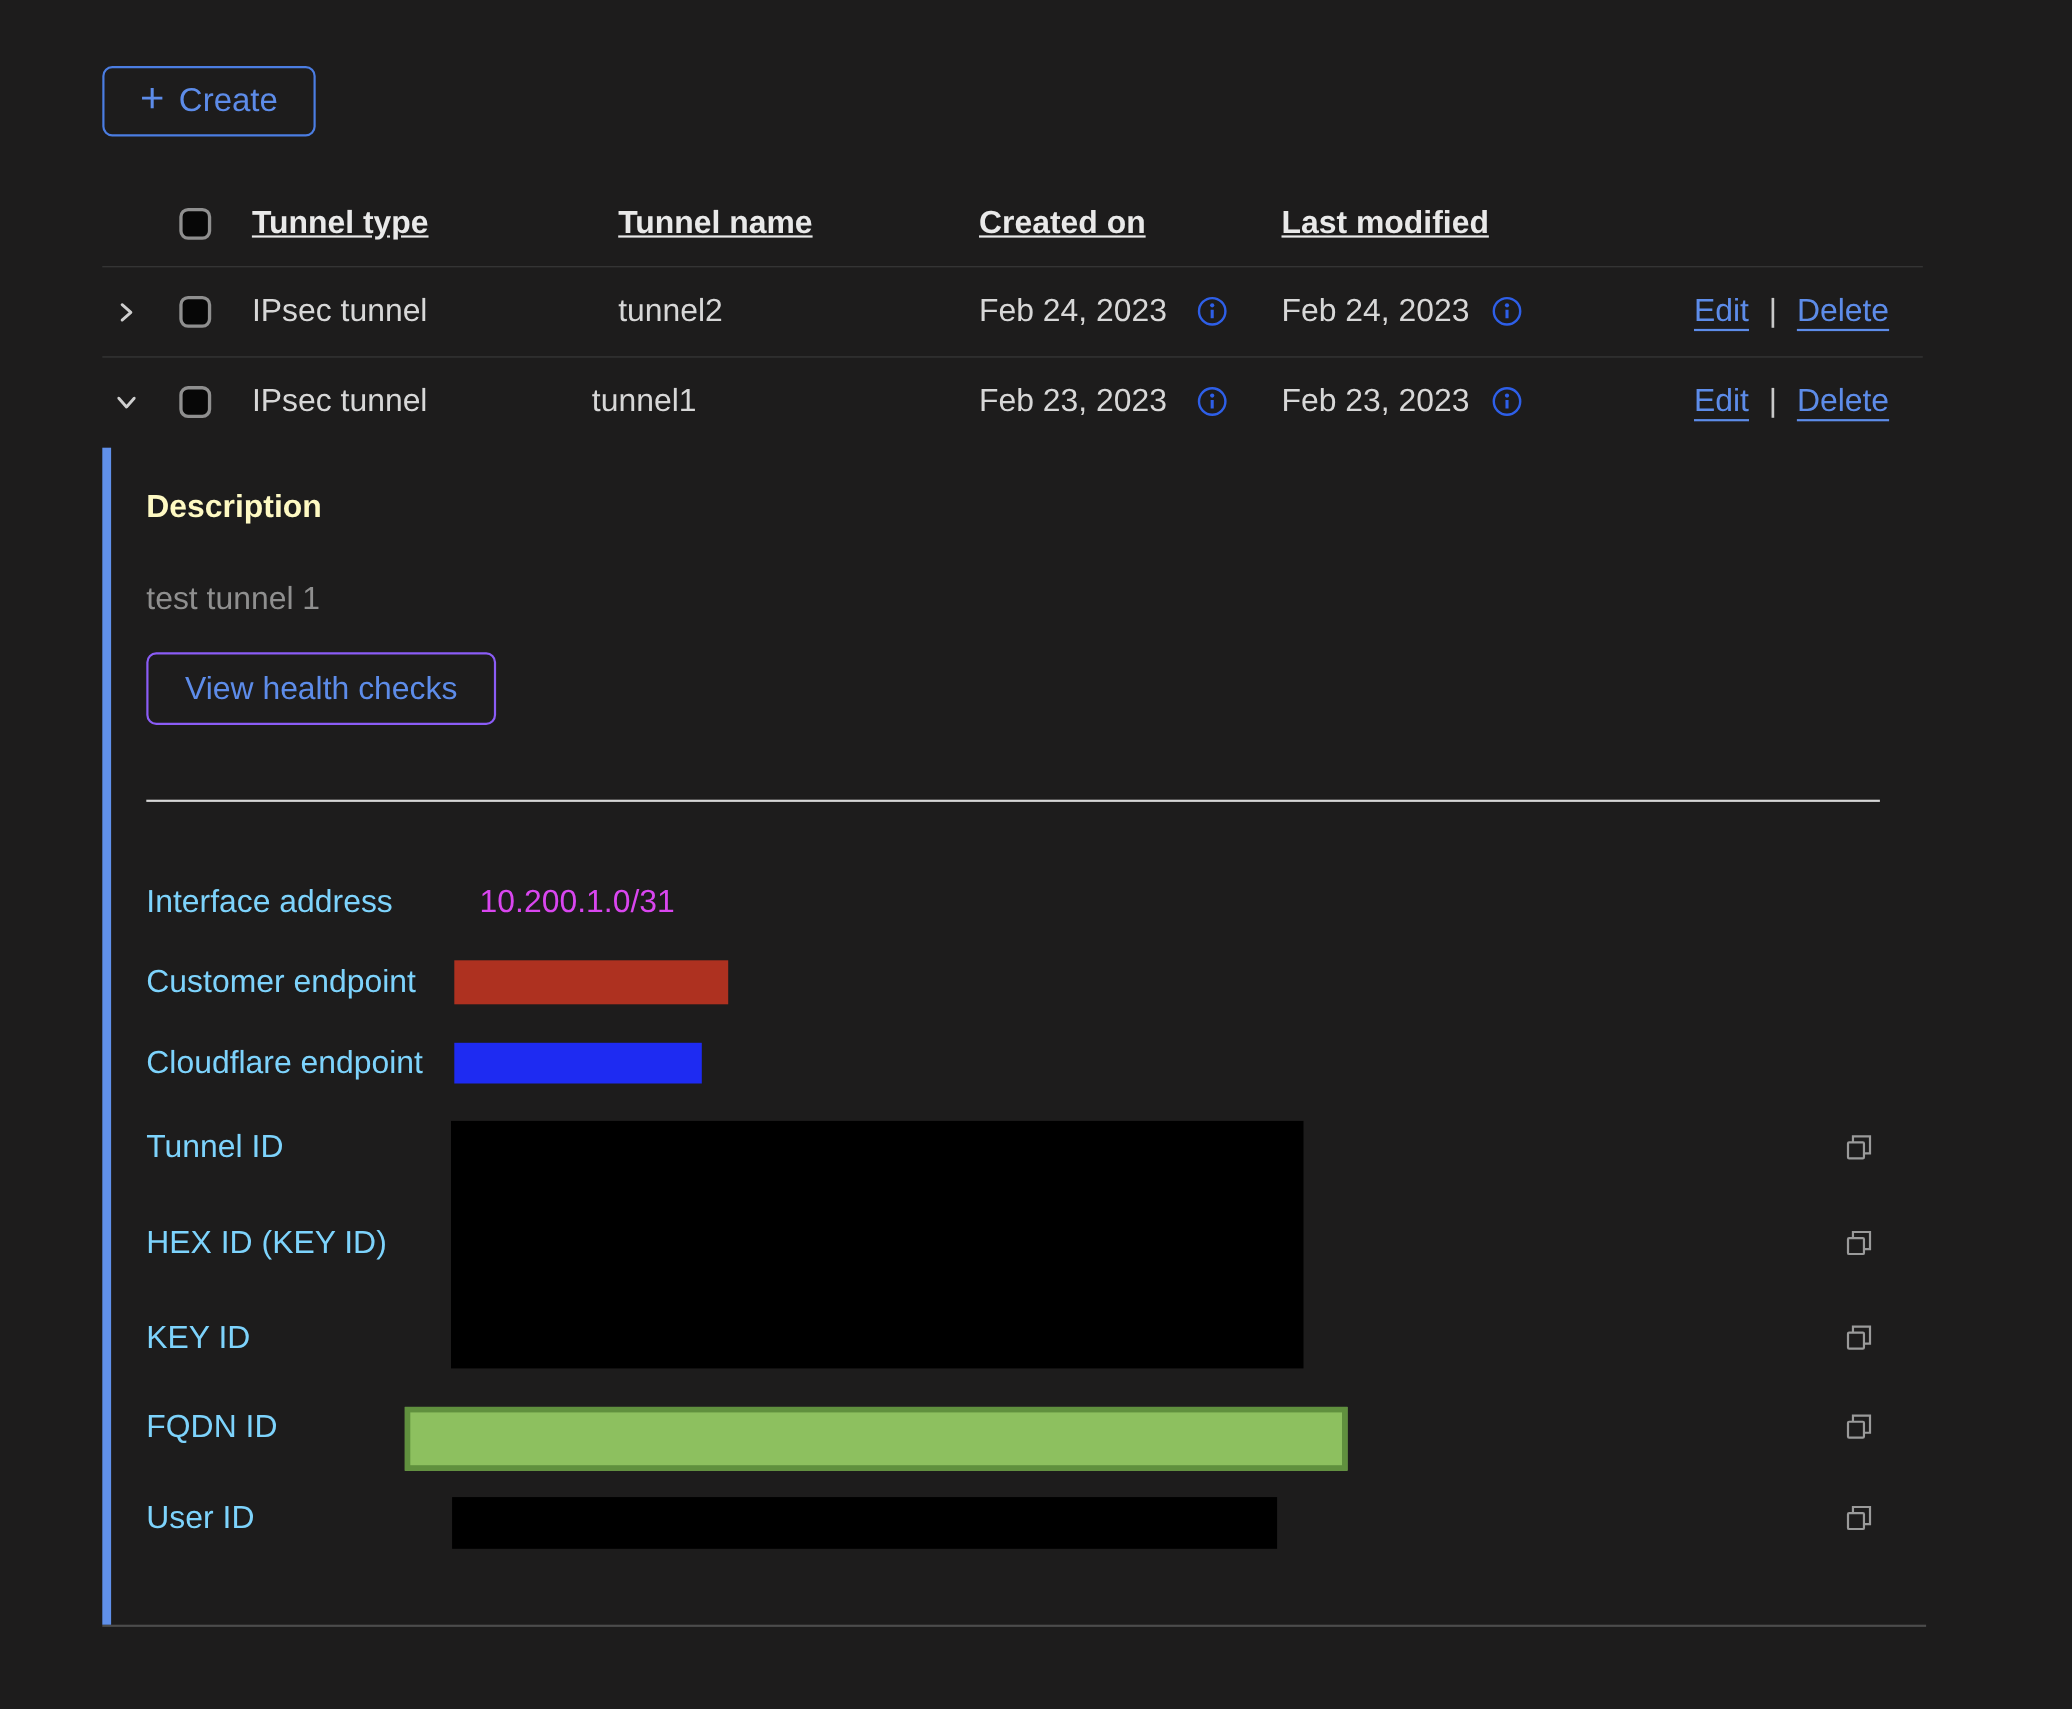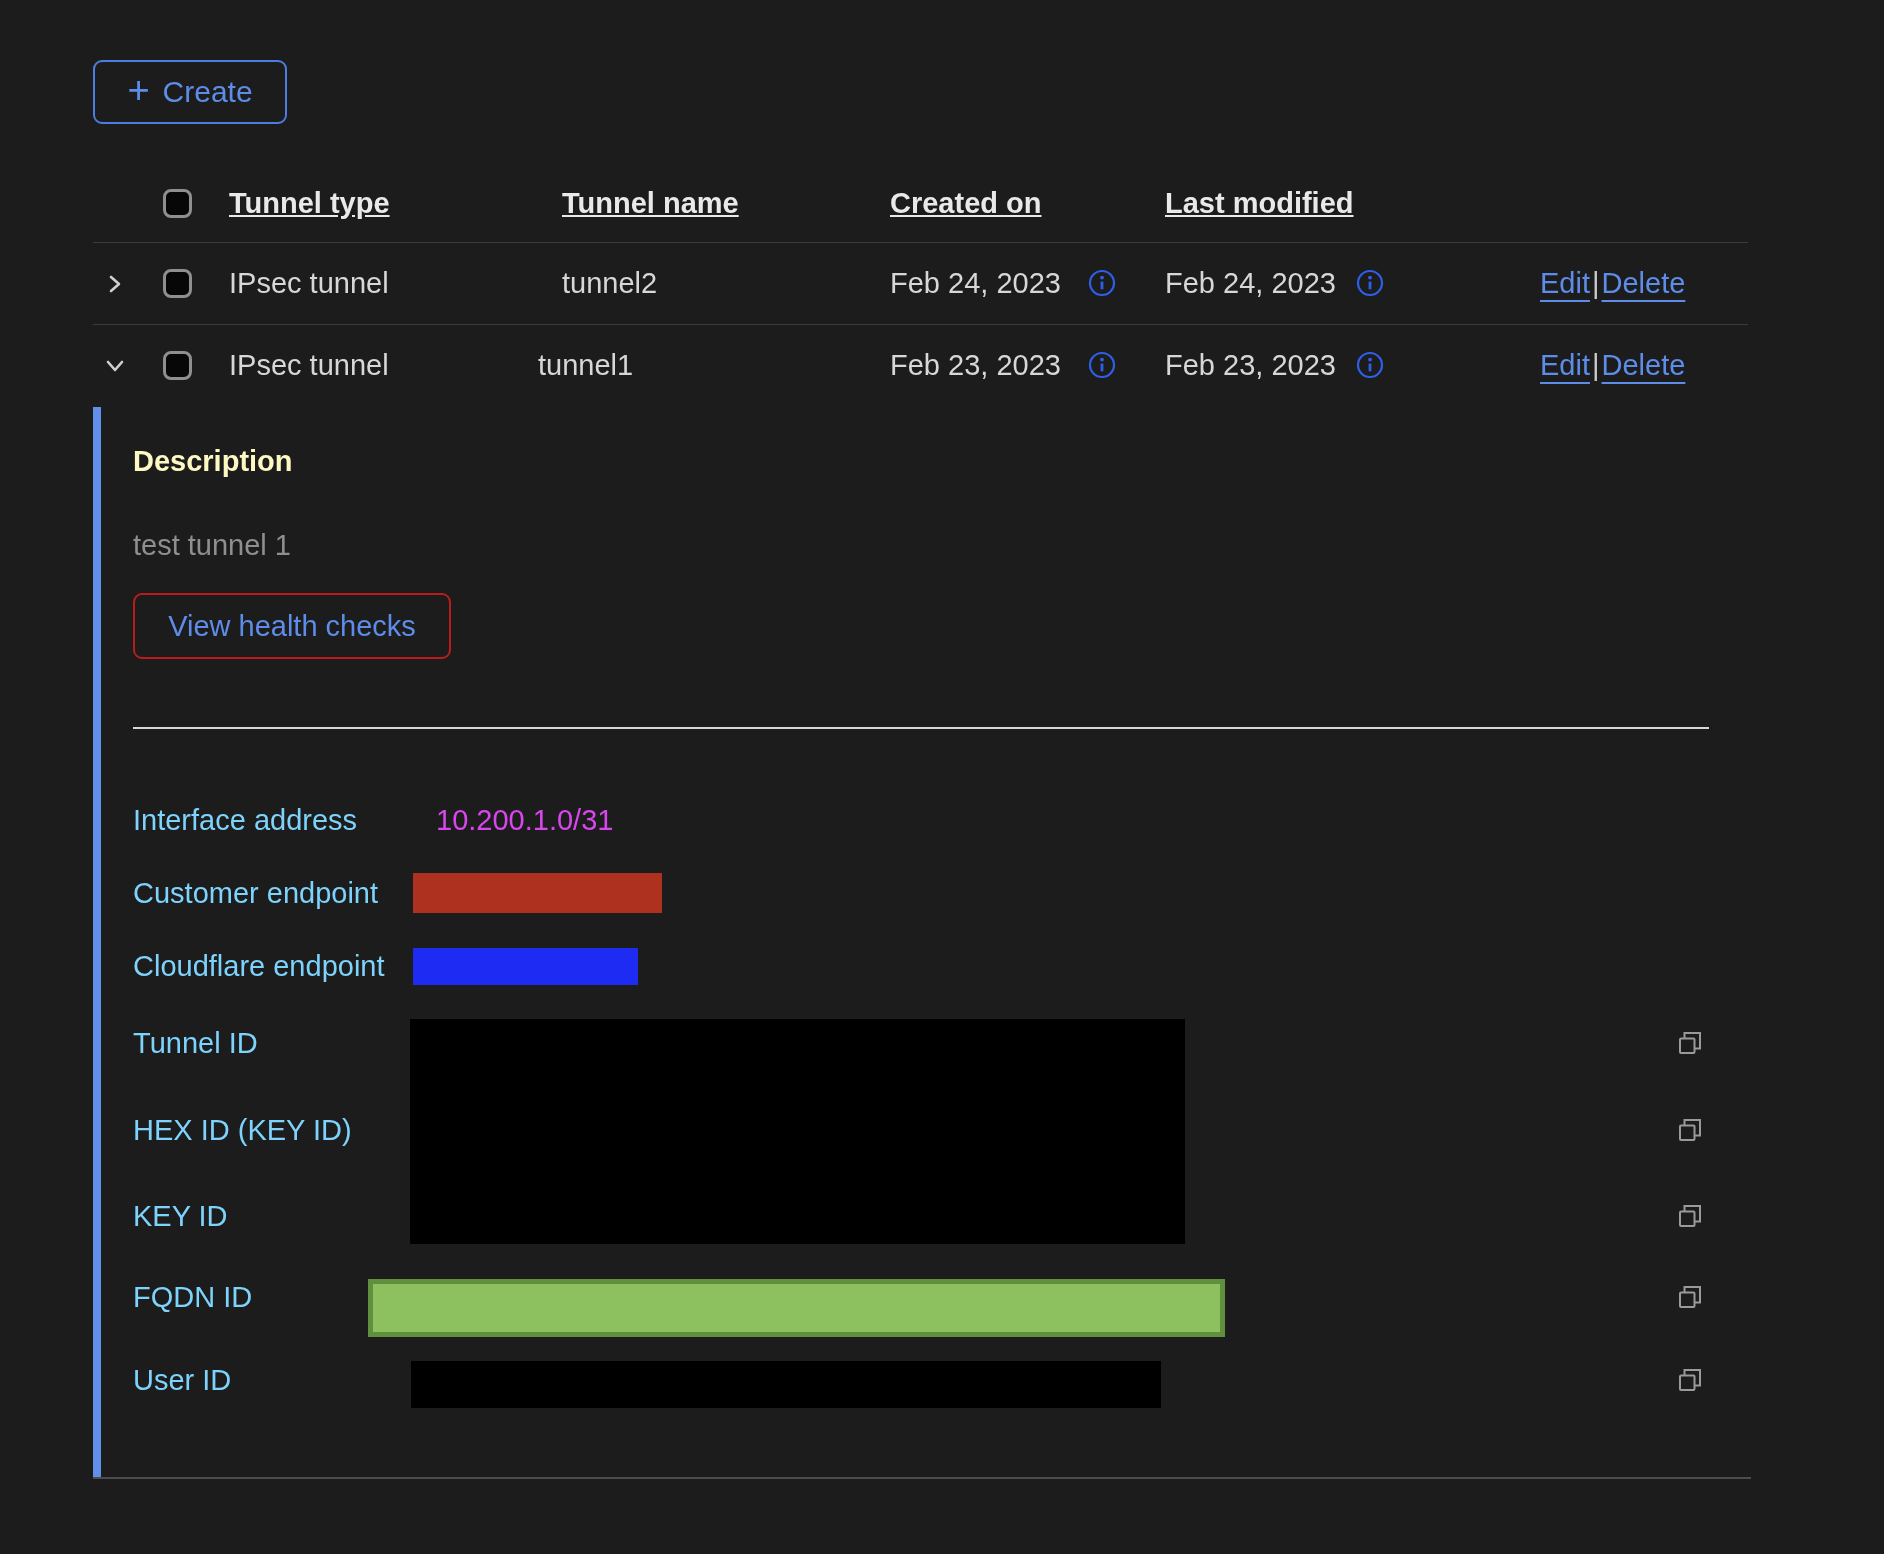--- a/index.html
+++ b/index.html
@@ -23,34 +23,34 @@
   .hcell{position:absolute;top:22px;font-size:29px;font-weight:700;color:#e9e9e9;white-space:nowrap;text-decoration:underline;}
   .cell{position:absolute;top:24px;font-size:29px;color:#d7d7d7;white-space:nowrap;}
   .checkbox{
     position:absolute;left:70px;width:29px;height:29px;border:3px solid #8f8f8f;
     border-radius:8px;background:#070707;box-sizing:border-box;cursor:pointer;
   }
   .thead .checkbox{top:24px;}
   .trow .checkbox{top:26px;}
   .chev{position:absolute;left:8px;top:27px;width:28px;height:28px;cursor:pointer;}
   .info{position:absolute;top:25px;width:30px;height:30px;cursor:pointer;}
-  .actions{position:absolute;left:1447px;top:24px;display:flex;gap:2px;font-size:29px;white-space:nowrap;}
+  .actions{position:absolute;left:1447px;top:24px;display:flex;gap:18px;font-size:29px;white-space:nowrap;}
   .link{color:#5d8ce9;text-decoration:underline;text-underline-offset:7px;text-decoration-thickness:2px;cursor:pointer;}
   .pipe{color:#c9c9c9;}
   
   .expanded{
     position:absolute;left:93px;top:407px;width:1658px;height:1070px;
     border-bottom:2px solid #4c4c4c;box-sizing:content-box;
   }
   .accent{position:absolute;left:0;top:0;width:8px;height:100%;background:#6090ea;}
   .desc-label{position:absolute;left:40px;top:38px;font-size:29px;font-weight:600;color:#fef9c3;}
   .desc-value{position:absolute;left:40px;top:122px;font-size:29px;color:#8f8f8f;}
   .health-btn{
     position:absolute;left:40px;top:186px;width:318px;height:66px;
-    background:transparent;border:2px solid #b91c1c;border-radius:9px;
+    background:transparent;border:2px solid #8b5cf6;border-radius:9px;
     color:#5d8ce9;font-size:29px;font-family:inherit;cursor:pointer;
   }
   .light-divider{position:absolute;left:40px;top:320px;width:1576px;height:2px;background:#d6d6d6;}
   .flabel{position:absolute;left:40px;font-size:29px;color:#7dd3fc;white-space:nowrap;line-height:40px;}
   .fvalue{position:absolute;left:343px;font-size:29px;color:#d946ef;white-space:nowrap;line-height:40px;}
   .redact{position:absolute;}
   .r-red{left:320px;top:466px;width:249px;height:40px;background:#ae3120;}
   .r-blue{left:320px;top:541px;width:225px;height:37px;background:#1e2bf2;}
   .r-black-big{left:317px;top:612px;width:775px;height:225px;background:#000;}
   .r-green{left:275px;top:872px;width:857px;height:58px;background:#8dc05f;border:5px solid #60903e;box-sizing:border-box;}

